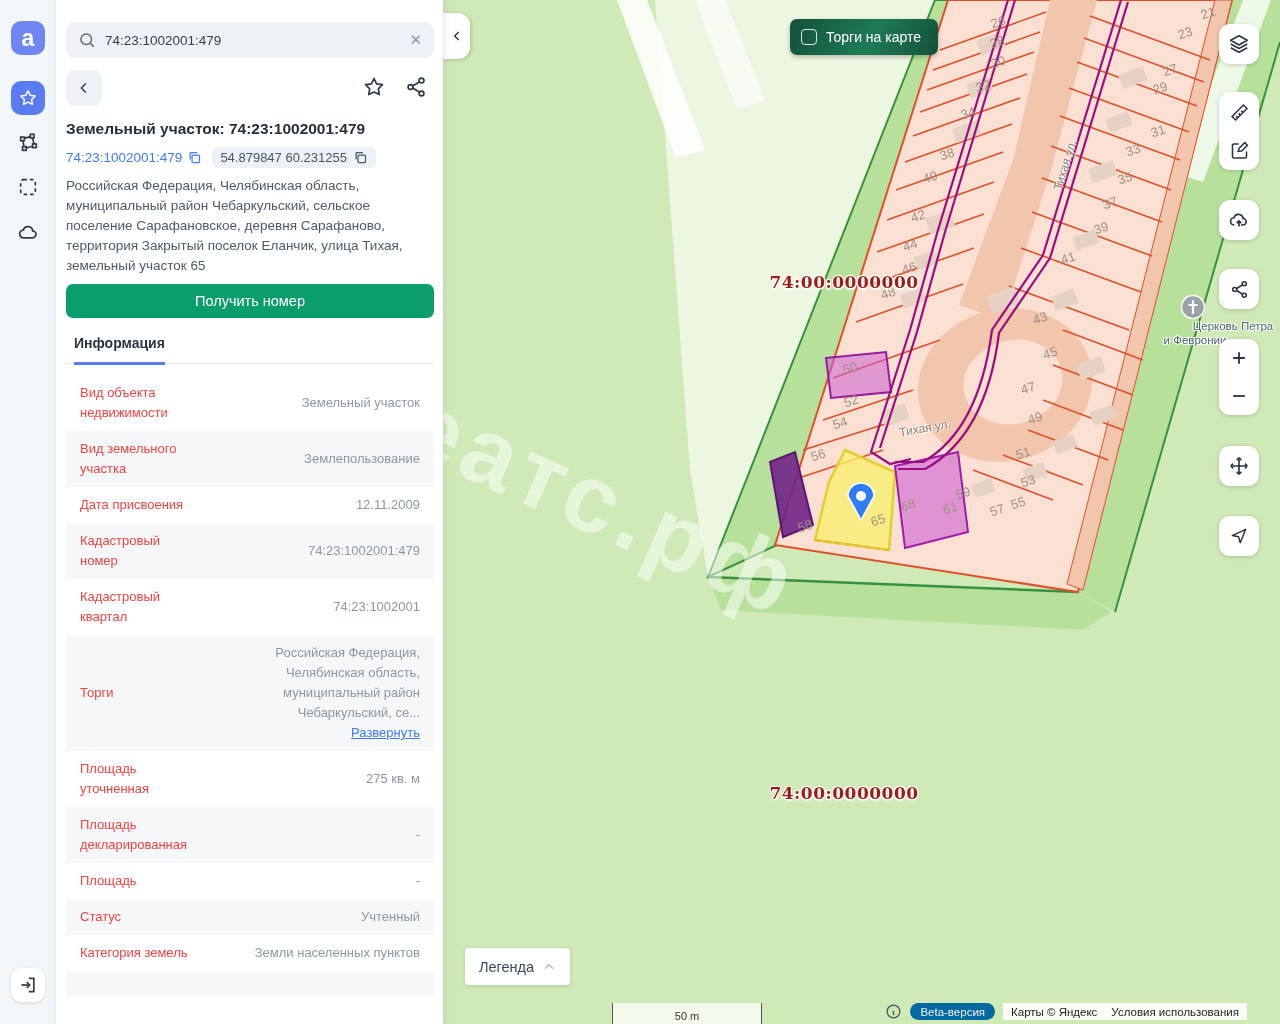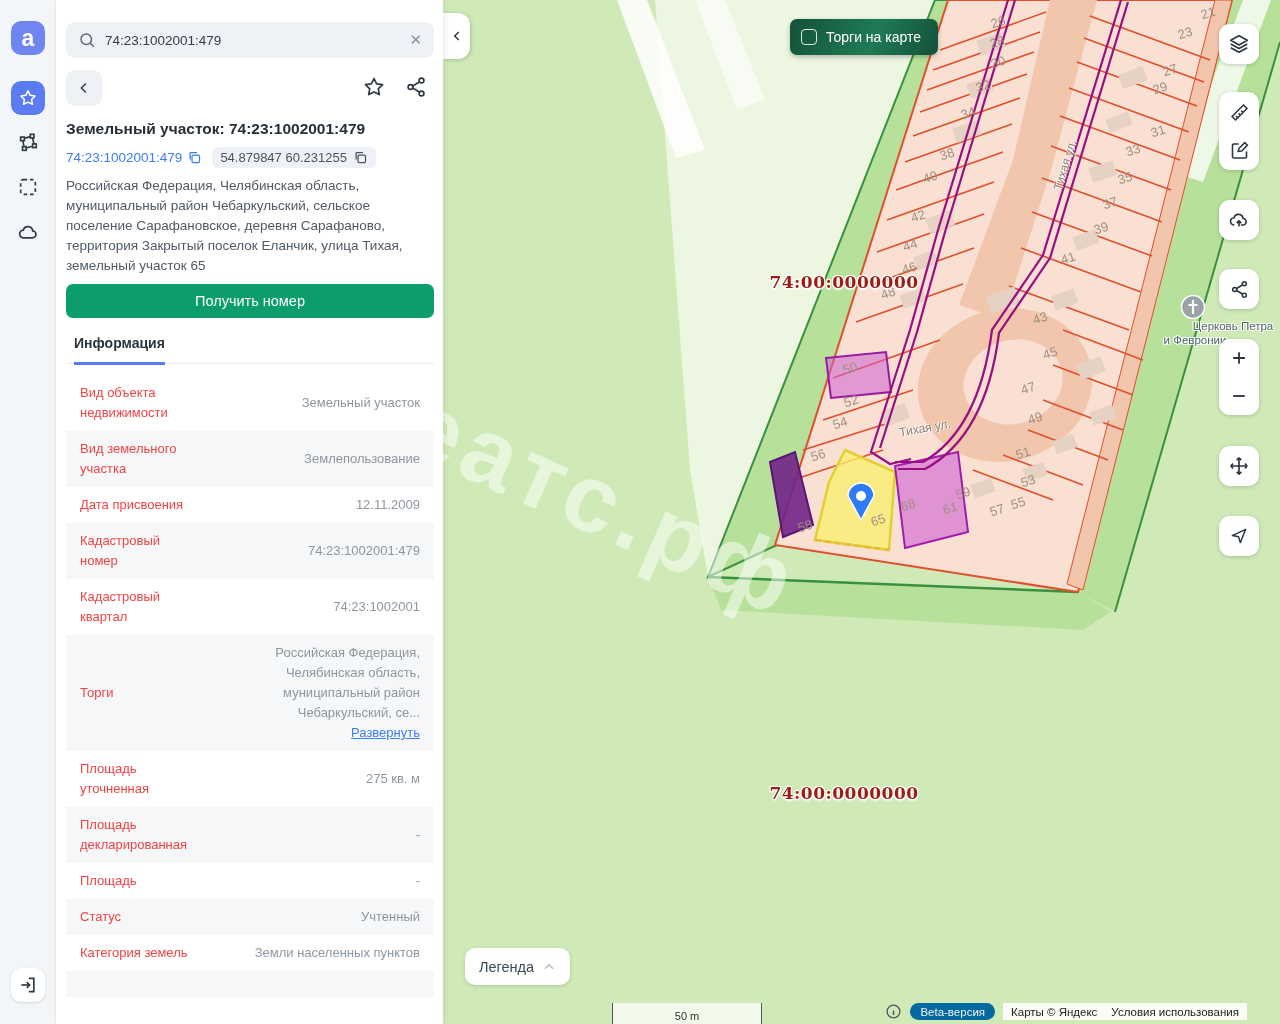--- a/index.html
+++ b/index.html
@@ -84,21 +84,21 @@
   .mc-card { position:absolute; left:776px; width:40px; background:#fff; border-radius:11px;
              box-shadow:0 1px 4px rgba(0,0,0,.18); display:flex; flex-direction:column;
              align-items:center; justify-content:center; color:#2b3540; }
   .mc-one { height:40px; }
   .mc-btn { width:40px; height:38px; display:flex; align-items:center; justify-content:center;
             color:#2b3540; }
   #church { position:absolute; left:737px; top:294px; width:26px; height:26px; }
   .poi-line { position:absolute; transform:translateX(-50%); font-size:11.5px; color:#4d666b;
               text-shadow:-1px -1px 0 #fff,1px -1px 0 #fff,-1px 1px 0 #fff,1px 1px 0 #fff; white-space:nowrap; }
   #legend-btn { position:absolute; left:22px; top:948px; height:37px; background:#fff;
-                border-radius:10px; box-shadow:0 1px 4px rgba(0,0,0,.15); display:flex;
+                border-radius:4px; box-shadow:0 1px 4px rgba(0,0,0,.15); display:flex;
                 align-items:center; gap:8px; padding:12px 14px; color:#3a4a5a; font-size:14.5px; }
   #scalebar { position:absolute; left:169px; top:1003px; width:150px; height:27px;
               background:rgba(255,255,255,.72); border-left:1.5px solid #555;
               border-right:1.5px solid #555; border-bottom:1.5px solid #555;
               display:flex; align-items:center; justify-content:center;
               font-size:11px; color:#333; }
   #attrib { position:absolute; right:33px; top:1001px; height:21px; display:flex;
             align-items:center; gap:8px; }
   #info-ic { color:#4a555e; }
   #beta-pill { background:#0369a1; color:#f2f2f2; font-size:11.5px; border-radius:10px;

